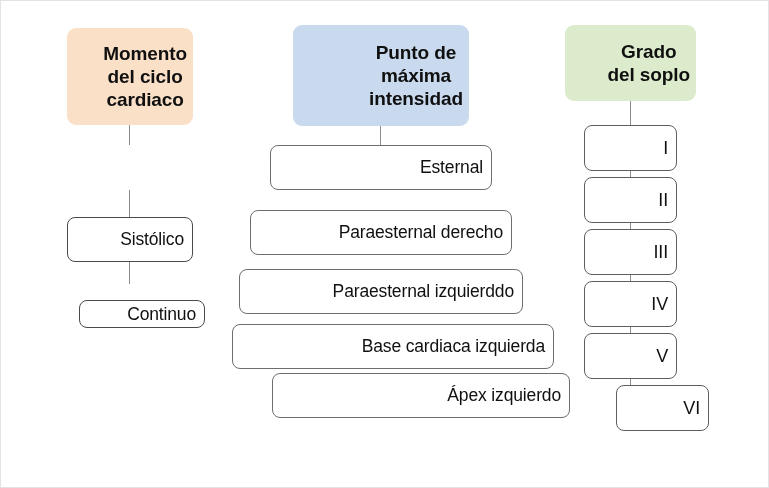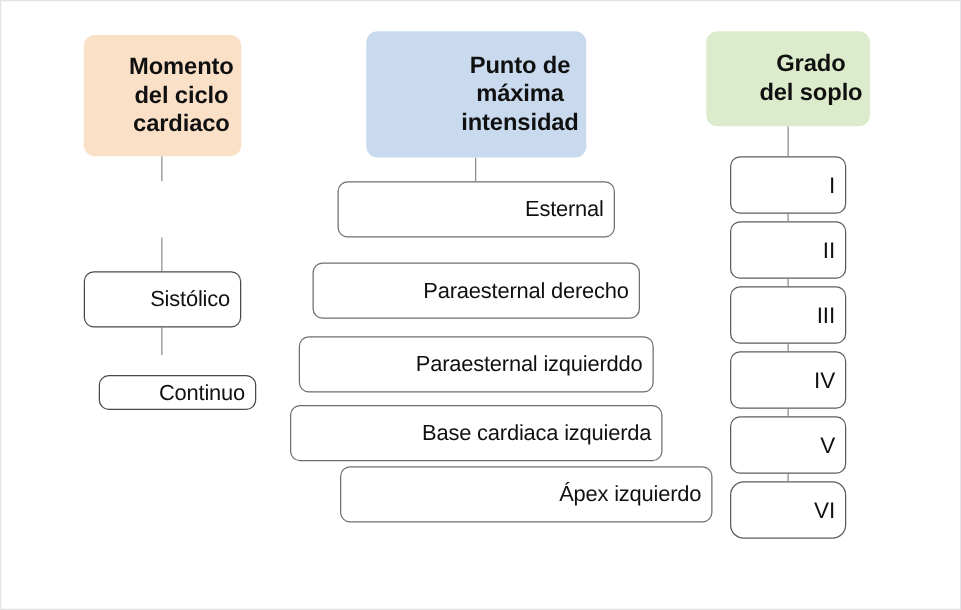--- a/index.html
+++ b/index.html
@@ -122,21 +122,21 @@
   </div>
 
   <div class="node leaf-node thin-border" style="left:249px; top:209px; width:262px; height:45px;">
     <span class="node-label">Paraesternal derecho</span>
   </div>
 
   <div class="node leaf-node thin-border" style="left:238px; top:268px; width:284px; height:45px;">
     <span class="node-label">Paraesternal izquierddo</span>
   </div>
 
-  <div class="node leaf-node thin-border" style="left:231px; top:323px; width:298px; height:45px;">
+  <div class="node leaf-node thin-border" style="left:231px; top:323px; width:322px; height:45px;">
     <span class="node-label">Base cardiaca izquierda</span>
   </div>
 
   <div class="node leaf-node thin-border" style="left:231px; top:372px; width:298px; height:45px;margin-left:40px;">
     <span class="node-label">Ápex izquierdo</span>
   </div>
 
   <div class="node header-node" style="left:564px; top:24px; width:131px; height:76px; background:#dcebcb;">
     <span class="node-label">Grado
 del soplo</span>
@@ -167,17 +167,17 @@
   </div>
 
   <div class="connector" style="left:629px; top:326px; height:6px;"></div>
 
   <div class="node leaf-node grade-node" style="left:583px; top:332px; width:93px; height:46px;">
     <span class="node-label">V</span>
   </div>
 
   <div class="connector" style="left:629px; top:378px; height:6px;"></div>
 
-  <div class="node leaf-node grade-node" style="left:583px; top:384px; width:93px; height:46px;border-radius:11px;">
+  <div class="node leaf-node grade-node" style="left:615px; top:384px; width:93px; height:46px;">
     <span class="node-label">VI</span>
   </div>
 
 </div>
 
 </body></html>

